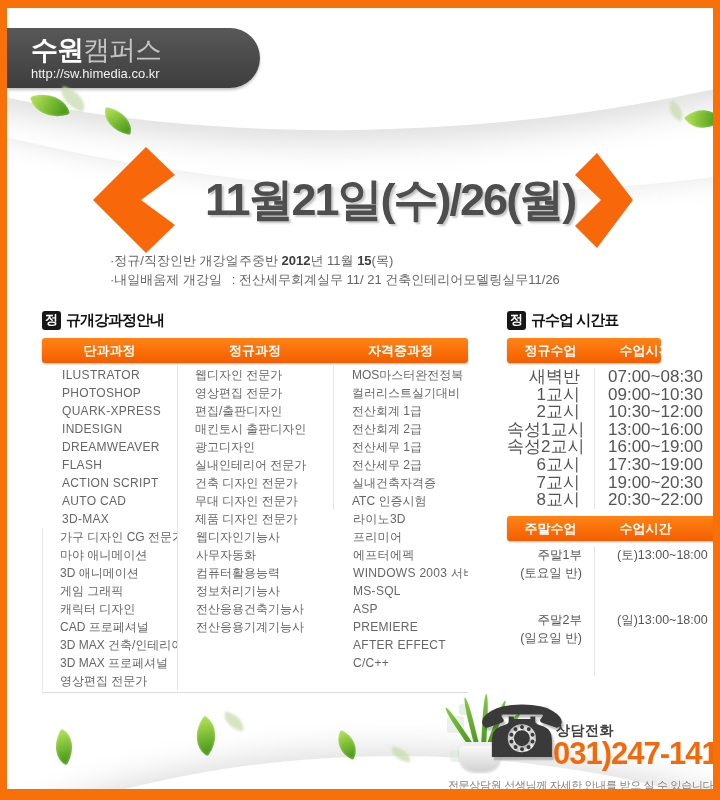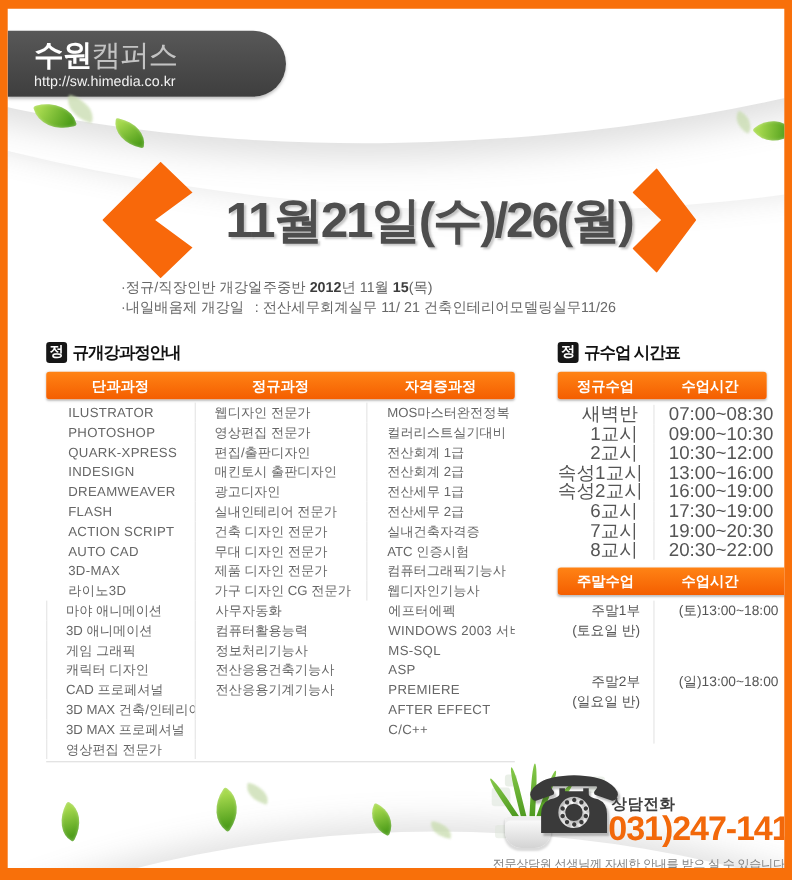--- a/index.html
+++ b/index.html
@@ -62,21 +62,21 @@
     position:absolute;left:35px;top:358px;width:426px;
     display:grid;grid-template-columns:135px 156px 135px;grid-auto-rows:18px;
     font-size:12px;color:#666;border-bottom:1px solid #dcdcdc;padding-bottom:2px;
   }
   .ct-cell{line-height:18px;white-space:nowrap;overflow:hidden;}
   .ct-cell.c0{padding-left:20px;letter-spacing:.3px;}
   .ct-cell.c1{border-left:1px solid #e4e4e4;padding-left:17px;}
   .ct-cell.c2{border-left:1px solid #e4e4e4;padding-left:18px;}
 
   
-  .reg-bar{left:500px;top:330px;width:190px;grid-template-columns:87px 103px;}
+  .reg-bar{left:500px;top:330px;width:154px;grid-template-columns:87px 103px;}
   .reg-body{
     position:absolute;left:500px;top:360px;width:190px;
     display:grid;grid-template-columns:87px 103px;grid-auto-rows:17.6px;
     font-size:17px;color:#555;
   }
   .rs-name{text-align:right;padding-right:14px;line-height:17.6px;white-space:nowrap;}
   .rs-time{border-left:1px solid #e4e4e4;padding-left:13px;line-height:17.6px;white-space:nowrap;}
 
   .wk-bar{left:500px;top:508px;width:227px;grid-template-columns:87px 103px;}
   .wk-body{
@@ -179,24 +179,24 @@
       <div class="ct-cell c1">실내인테리어 전문가</div>
       <div class="ct-cell c2">전산세무 2급</div>
       <div class="ct-cell c0">ACTION SCRIPT</div>
       <div class="ct-cell c1">건축 디자인 전문가</div>
       <div class="ct-cell c2">실내건축자격증</div>
       <div class="ct-cell c0">AUTO CAD</div>
       <div class="ct-cell c1">무대 디자인 전문가</div>
       <div class="ct-cell c2">ATC 인증시험</div>
       <div class="ct-cell c0">3D-MAX</div>
       <div class="ct-cell c1">제품 디자인 전문가</div>
-      <div class="ct-cell c2">컴퓨터그래픽기능사</div>
       <div class="ct-cell c0">라이노3D</div>
       <div class="ct-cell c1">가구 디자인 CG 전문가</div>
       <div class="ct-cell c2">웹디자인기능사</div>
+      <div class="ct-cell c0">프리미어</div>
       <div class="ct-cell c1">마야 애니메이션</div>
       <div class="ct-cell c2">사무자동화</div>
       <div class="ct-cell c0">에프터에펙</div>
       <div class="ct-cell c1">3D 애니메이션</div>
       <div class="ct-cell c2">컴퓨터활용능력</div>
       <div class="ct-cell c0">WINDOWS 2003 서버</div>
       <div class="ct-cell c1">게임 그래픽</div>
       <div class="ct-cell c2">정보처리기능사</div>
       <div class="ct-cell c0">MS-SQL</div>
       <div class="ct-cell c1">캐릭터 디자인</div>

